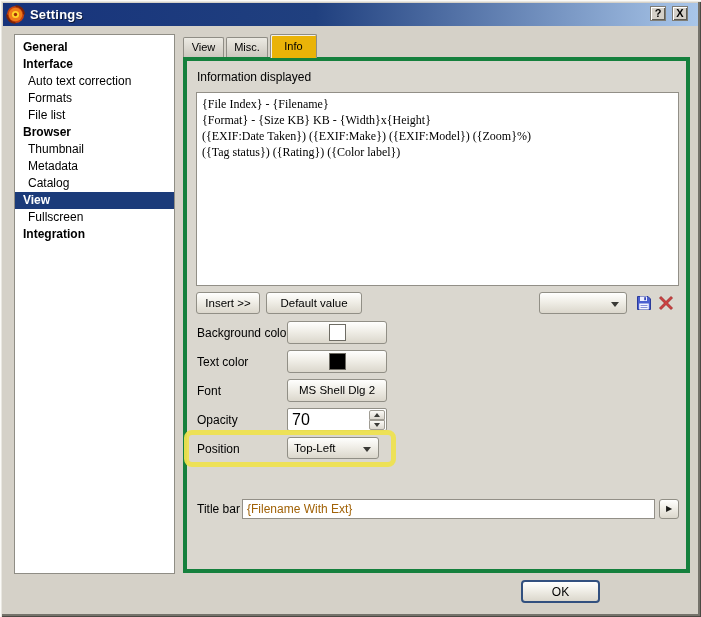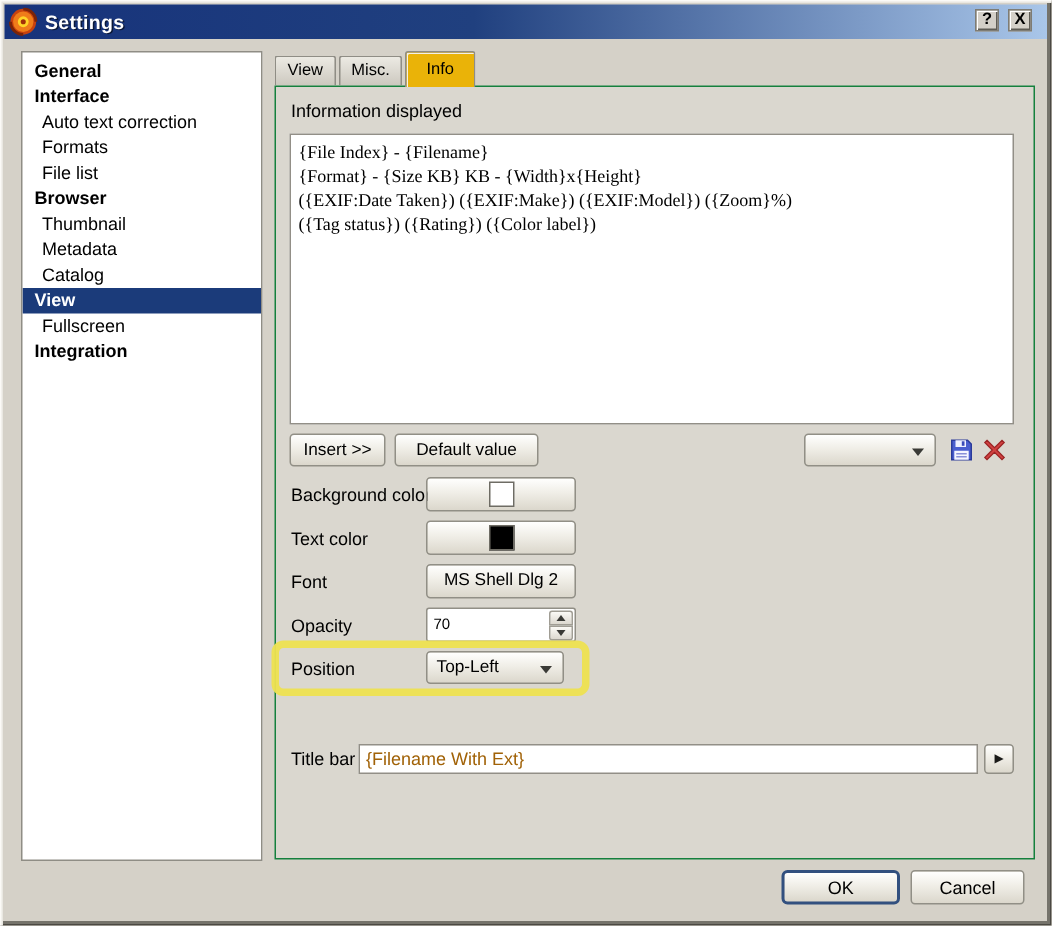--- a/index.html
+++ b/index.html
@@ -49,21 +49,21 @@
   #tab-view { left:183px; width:41px; }
   #tab-misc { left:226px; width:42px; }
   #tab-info {
     left:270px; width:47px; top:34px; height:24px; z-index:3;
     background:#eab308; line-height:22px;
     box-shadow: inset 1px 1px 0 #f2f0ea;
   }
   
   #panel {
     position:absolute; left:183px; top:57px; width:507px; height:516px;
-    background:#dad7cf; border:1px solid #15803d; z-index:2;
+    background:#dad7cf; border:4px solid #15803d; z-index:2;
   }
   .lbl { position:absolute; font-size:12px; color:#000; white-space:nowrap; }
   #info-textarea {
     position:absolute; left:9px; top:31px; width:483px; height:194px;
     background:#fff; border:1px solid #928f87; resize:none; overflow:hidden;
     font-family:Liberation Serif, serif; font-size:12px; line-height:16px;
     padding:3px 5px; color:#000;
   }
   .btn {
     background:linear-gradient(180deg,#fffffe 0%,#f0eee7 45%,#dbd7cc 100%);
@@ -91,21 +91,21 @@
   .swatch { width:17px; height:17px; border:1px solid #6e6c64; }
   #bg-swatch   { background:#ffffff; }
   #text-swatch { background:#000000; }
   #font-btn    { position:absolute; left:100px; width:100px; height:23px; line-height:21px; }
   .spin {
     position:absolute; left:100px; width:100px; height:23px;
     background:#fff; border:1px solid #918f86; border-radius:2px;
   }
   .spin input {
     position:absolute; left:4px; top:1px; width:72px; height:19px; border:none; outline:none;
-    font-family:"Liberation Sans", sans-serif; font-size:10px; background:transparent;
+    font-family:"Liberation Sans", sans-serif; font-size:16px; background:transparent;
   }
   .spin .spin-col { position:absolute; right:1px; top:1px; width:16px; height:19px; }
   .spin-b {
     position:absolute; right:0; width:16px; height:10px;
     background:linear-gradient(180deg,#fbfaf6,#dcd8cf); border:1px solid #a09d94;
     display:flex; align-items:center; justify-content:center;
   }
   .spin-b.up { top:0; border-radius:2px 2px 0 0; }
   .spin-b.down { top:10px; border-radius:0 0 2px 2px; }
   .tri-up { width:0;height:0;border-left:3px solid transparent;border-right:3px solid transparent;border-bottom:4px solid #3a3a36; }
@@ -236,15 +236,14 @@
 
     <div id="highlight-box"></div>
 
     <div class="frow-label" style="top:441px;">Title bar</div>
     <input id="titlebar-input" spellcheck="false" value="{Filename With Ext}" style="">
     <button class="btn" id="run-btn"><span>▶</span></button>
 
   </div>
 
   <button id="ok-btn">OK</button>
-  <button class="btn" id="cancel-btn">Cancel</button>
 
 </div>
 
 </body></html>

